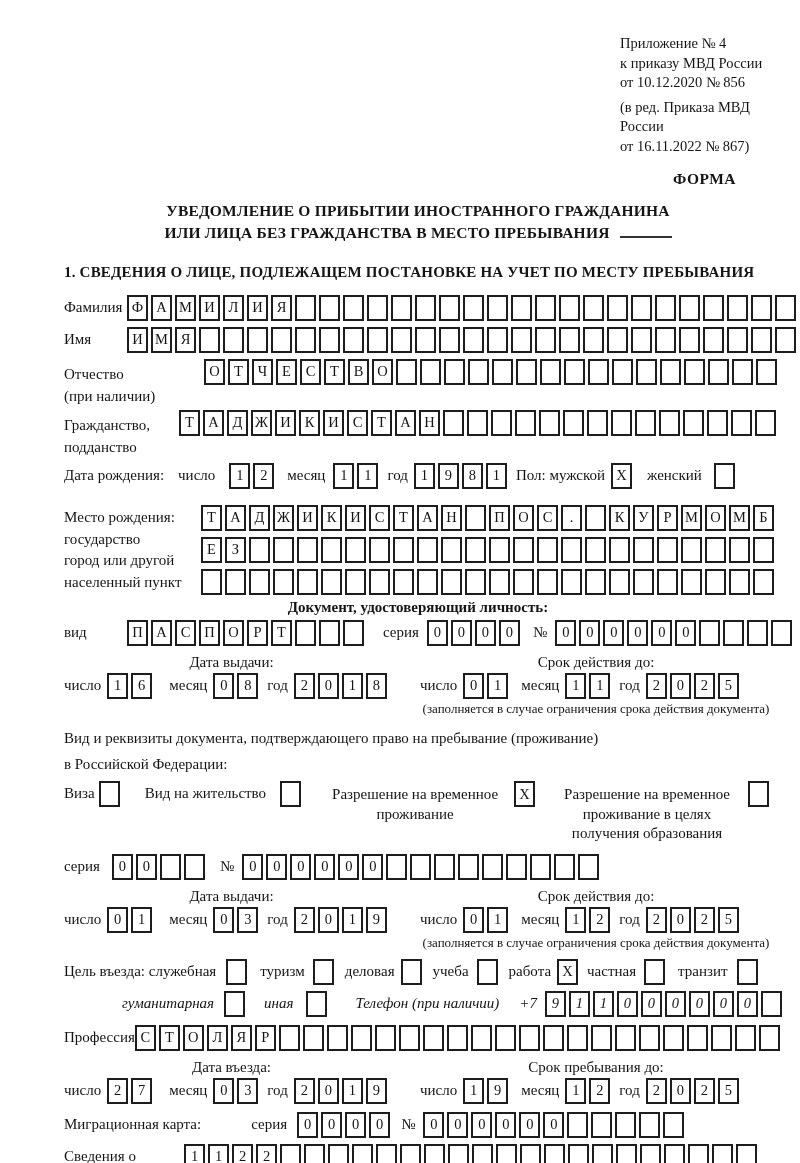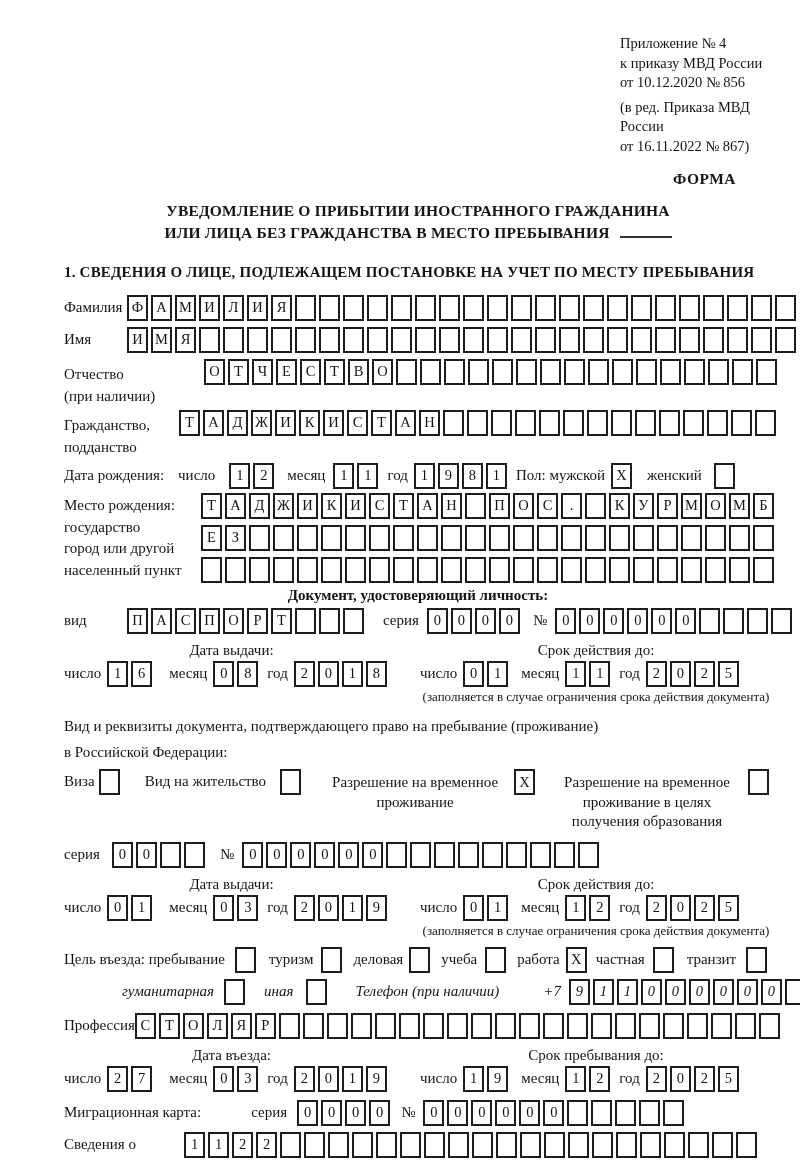--- a/index.html
+++ b/index.html
@@ -213,21 +213,21 @@
     <span class="t" style="padding-top:0;margin-right:6px;">Пол: мужской</span>
     <span class="cells" style="margin-right:12px;">
         <span class="cell">X</span>
       </span>
     <span class="t" style="padding-top:0;margin-right:12px;">женский</span>
     <span class="cells">
         <span class="cell"></span>
       </span>
   </div>
 
-  <div class="row" style="margin-top:4px;">
+  <div class="row" style="margin-top:16px;">
     <span class="lbl w137 pre rline" style="padding-top:2px;">Место рождения:
 государство
 город или другой
 населенный пункт</span>
     <span>
       <div class="cells">
           <span class="cell">Т</span>
           <span class="cell">А</span>
           <span class="cell">Д</span>
           <span class="cell">Ж</span>
@@ -490,21 +490,21 @@
             <span class="cell">0</span>
             <span class="cell">2</span>
             <span class="cell">5</span>
           </span>
       </div>
       <div class="dhint">(заполняется в случае ограничения срока действия документа)</div>
     </div>
   </div>
 
   <div class="rowc" style="margin-top:8px;">
-    <span class="t" style="padding-top:0;margin-right:10px;">Цель въезда: пребывание</span>
+    <span class="t" style="padding-top:0;margin-right:10px;">Цель въезда: служебная</span>
     <span class="cells" style="margin-right:10px;">
         <span class="cell"></span>
       </span>
     <span class="t" style="padding-top:0;margin-right:8px;">туризм</span>
     <span class="cells" style="margin-right:8px;">
         <span class="cell"></span>
       </span>
     <span class="t" style="padding-top:0;margin-right:6px;">деловая</span>
     <span class="cells" style="margin-right:8px;">
         <span class="cell"></span>
@@ -529,21 +529,21 @@
 
   <div class="rowc" style="margin-top:6px;padding-left:58px;font-style:italic;">
     <span class="t" style="padding-top:0;margin-right:10px;">гуманитарная</span>
     <span class="cells" style="margin-right:16px;">
         <span class="cell"></span>
       </span>
     <span class="t" style="padding-top:0;margin-right:12px;">иная</span>
     <span class="cells" style="margin-right:26px;">
         <span class="cell"></span>
       </span>
-    <span class="t" style="padding-top:0;margin-right:44px;">Телефон (при наличии)</span>
+    <span class="t" style="padding-top:0;margin-right:20px;">Телефон (при наличии)</span>
     <span class="t" style="padding-top:0;margin-right:8px;">+7</span>
     <span class="cells">
         <span class="cell">9</span>
         <span class="cell">1</span>
         <span class="cell">1</span>
         <span class="cell">0</span>
         <span class="cell">0</span>
         <span class="cell">0</span>
         <span class="cell">0</span>
         <span class="cell">0</span>

